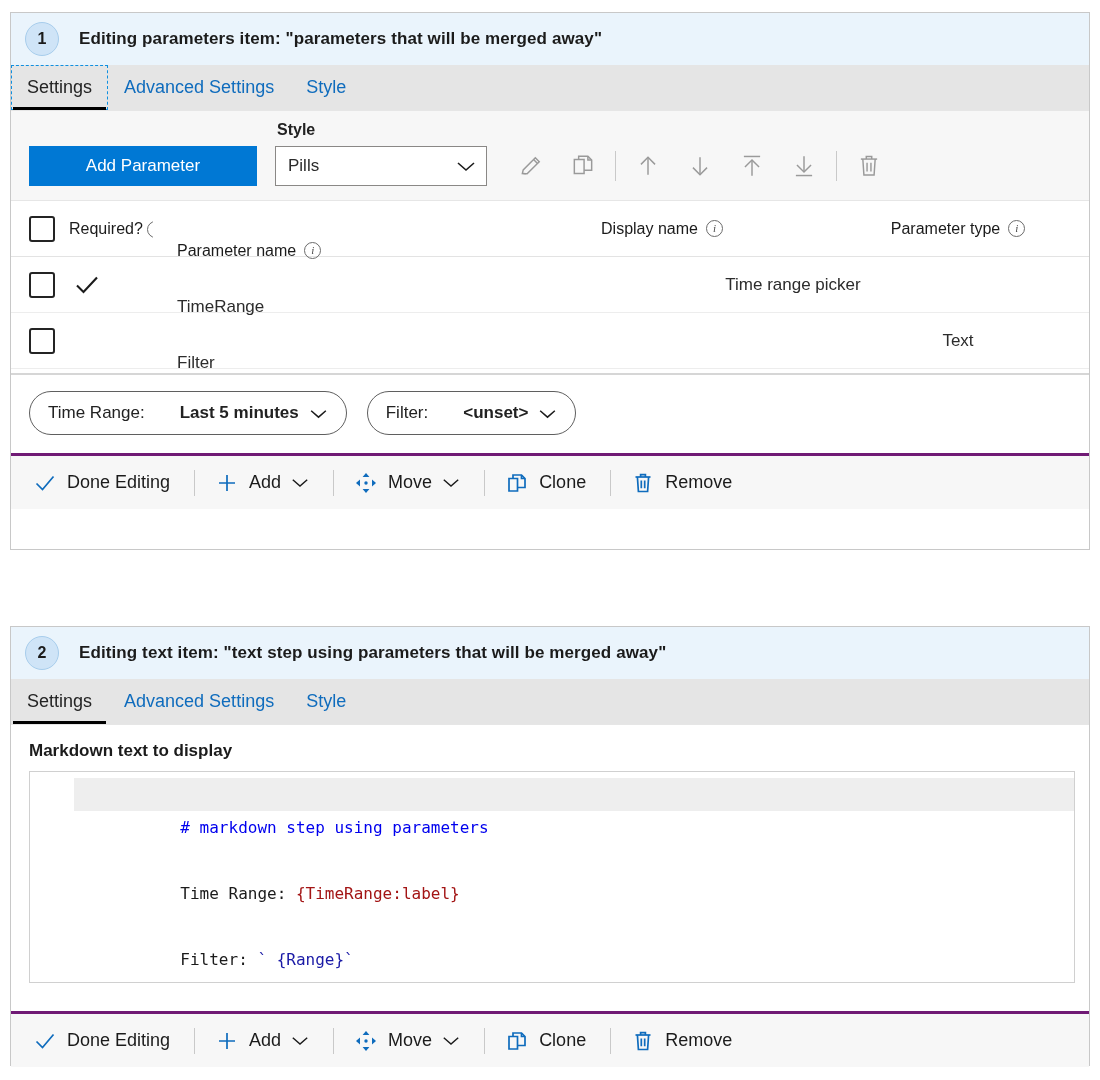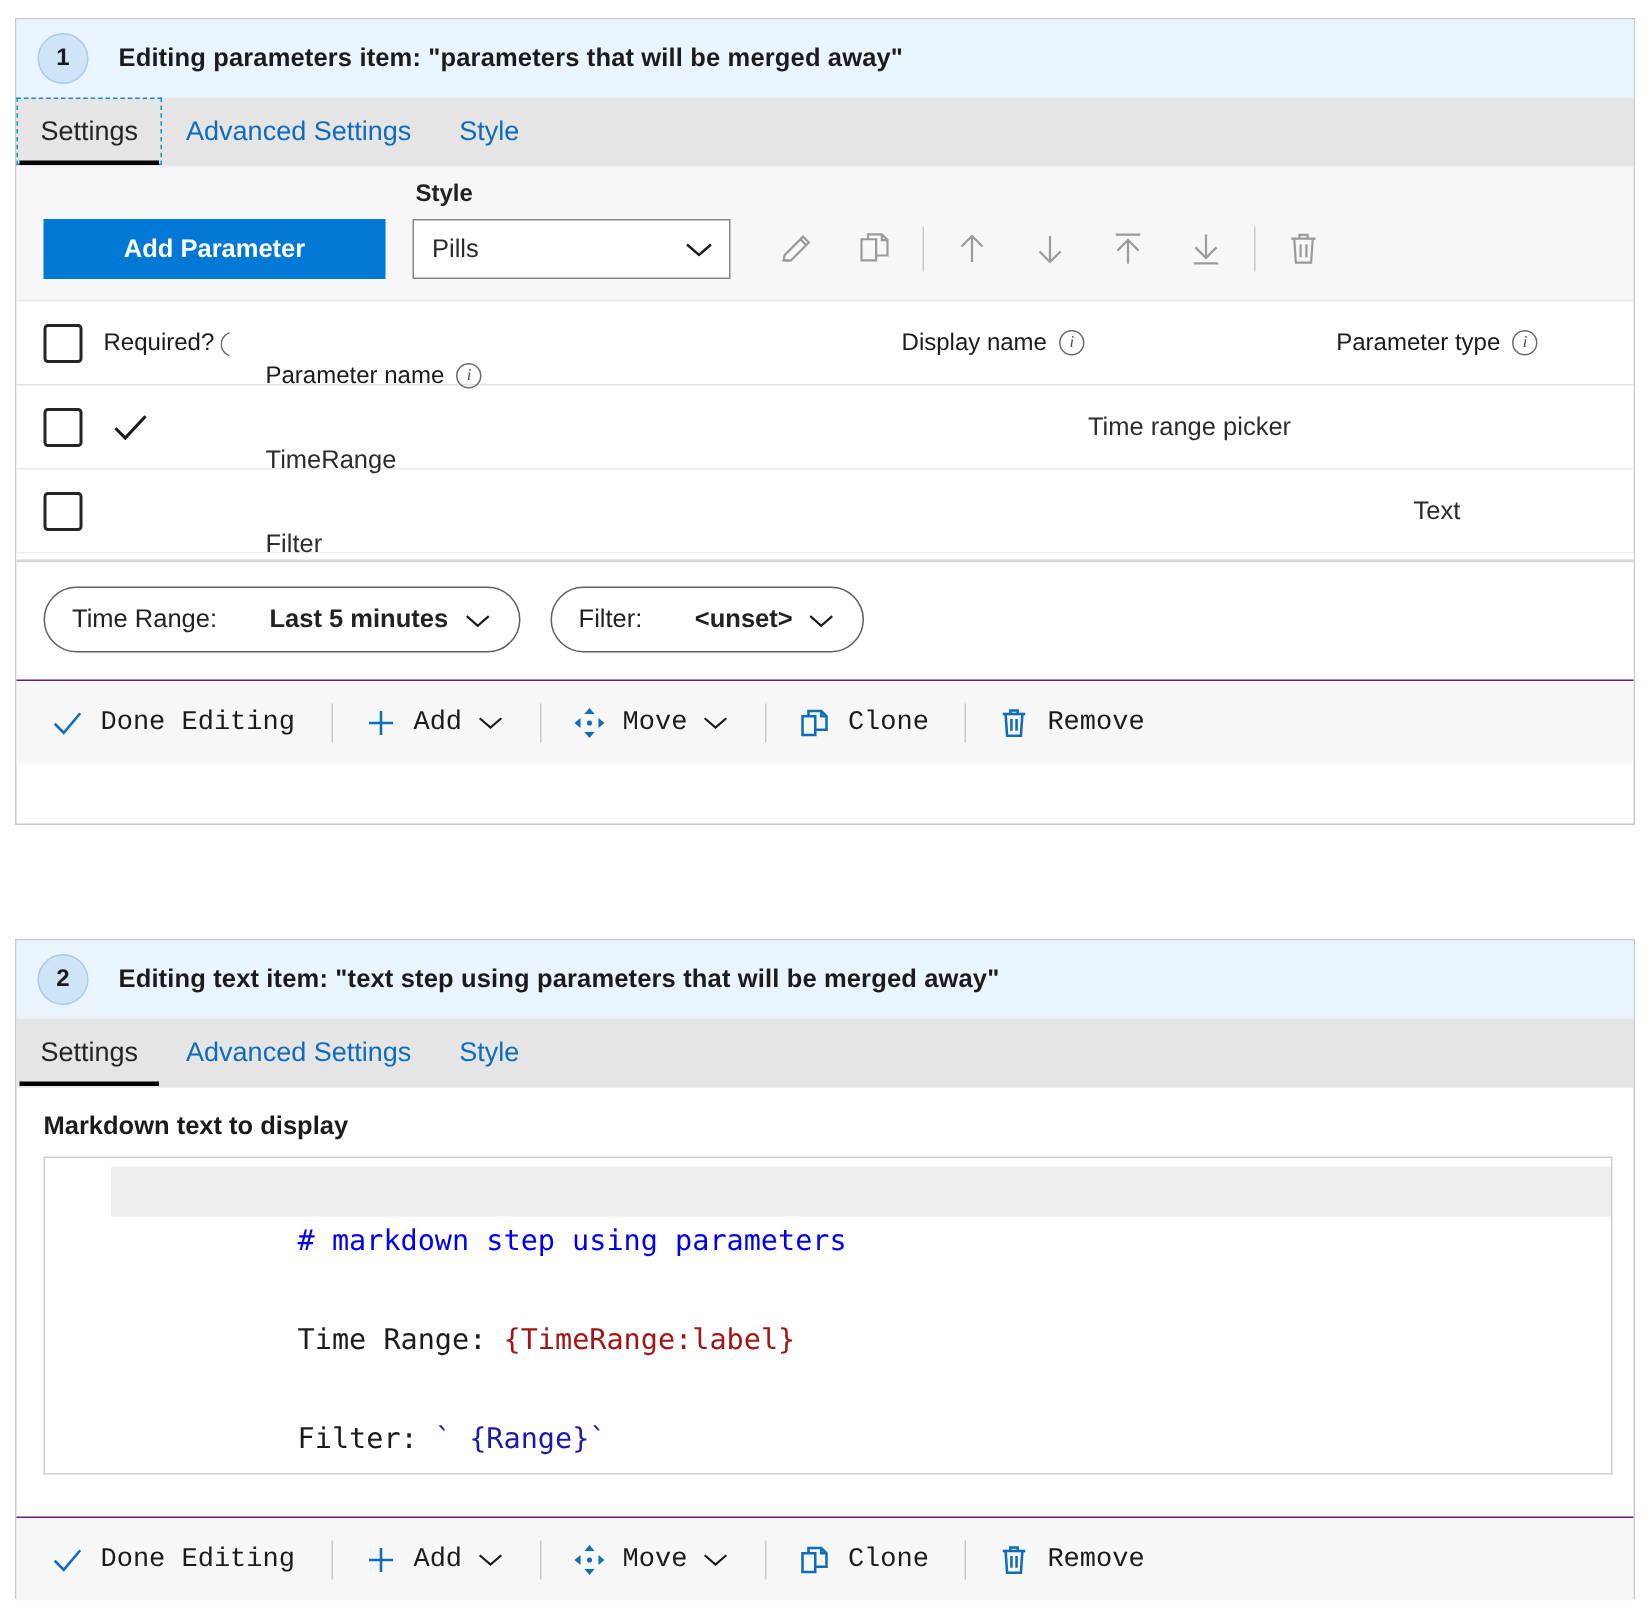--- a/index.html
+++ b/index.html
@@ -86,21 +86,21 @@
     padding: 0 0 14px 18px;
     border-bottom: 1px solid #e6e6e6;
   }
   .btn-primary {
     background: #0078d4;
     color: #ffffff;
     border: none;
     height: 40px;
     min-width: 228px;
     font-size: 17px;
-    font-weight: bold;
+    font-weight: normal;
     font-family: "Liberation Sans", sans-serif;
     cursor: pointer;
     padding: 0 18px;
   }
   .style-field { margin-left: 18px; display: flex; flex-direction: column; }
   .style-label {
     font-size: 16px; font-weight: bold; color: #222;
     margin-bottom: 7px; padding-left: 2px;
   }
   .select-box {
@@ -176,24 +176,23 @@
     font-size: 17px; color: #222;
     background: #fff; cursor: pointer;
   }
   .pill b { font-weight: bold; margin-left: 28px; }
   .pill .chev { width: 19px; height: 11px; margin-left: 3px; }
 
   
   .actionbar {
     height: 56px;
     background: #f7f7f7;
-    border-top: 1px solid #701a75;
+    border-top: 3px solid #701a75;
     display: flex; align-items: center;
     padding-left: 22px;
-    font-family: Liberation Mono, monospace;
   }
   .act {
     display: flex; align-items: center; gap: 10px;
     font-size: 18px; color: #1b1b1b;
     cursor: pointer; padding-right: 4px;
   }
   .act svg { width: 24px; height: 24px; flex: 0 0 auto; }
   .act .blue-stroke { fill: none; stroke: #0f6cbd; stroke-width: 1.7; }
   .act .blue-fill { fill: #0f6cbd; }
   .act-sep { width: 1px; height: 26px; background: #c9c9c9; margin: 0 20px; }
@@ -212,21 +211,21 @@
     height: 212px;
     position: relative;
     overflow: hidden;
   }
   .md-gutter {
     position: absolute; left: 0; top: 0; bottom: 0; width: 44px; background: #fff;
   }
   .md-lines {
     position: absolute; left: 44px; right: 0; top: 0; bottom: 0;
     font-family: "DejaVu Sans Mono", monospace;
-    font-size: 19px;
+    font-size: 16px;
     line-height: 33px;
     padding-top: 6px;
   }
   .md-line { height: 33px; padding-left: 10px; white-space: pre; }
   .md-line.hl { background: #eeeeee; }
   .tok-blue { color: #0000ee; }
   .tok-red  { color: #a31515; }
   .tok-dark { color: #1b1b1b; }
   .tok-navy { color: #1a1aa6; }
 </style>

